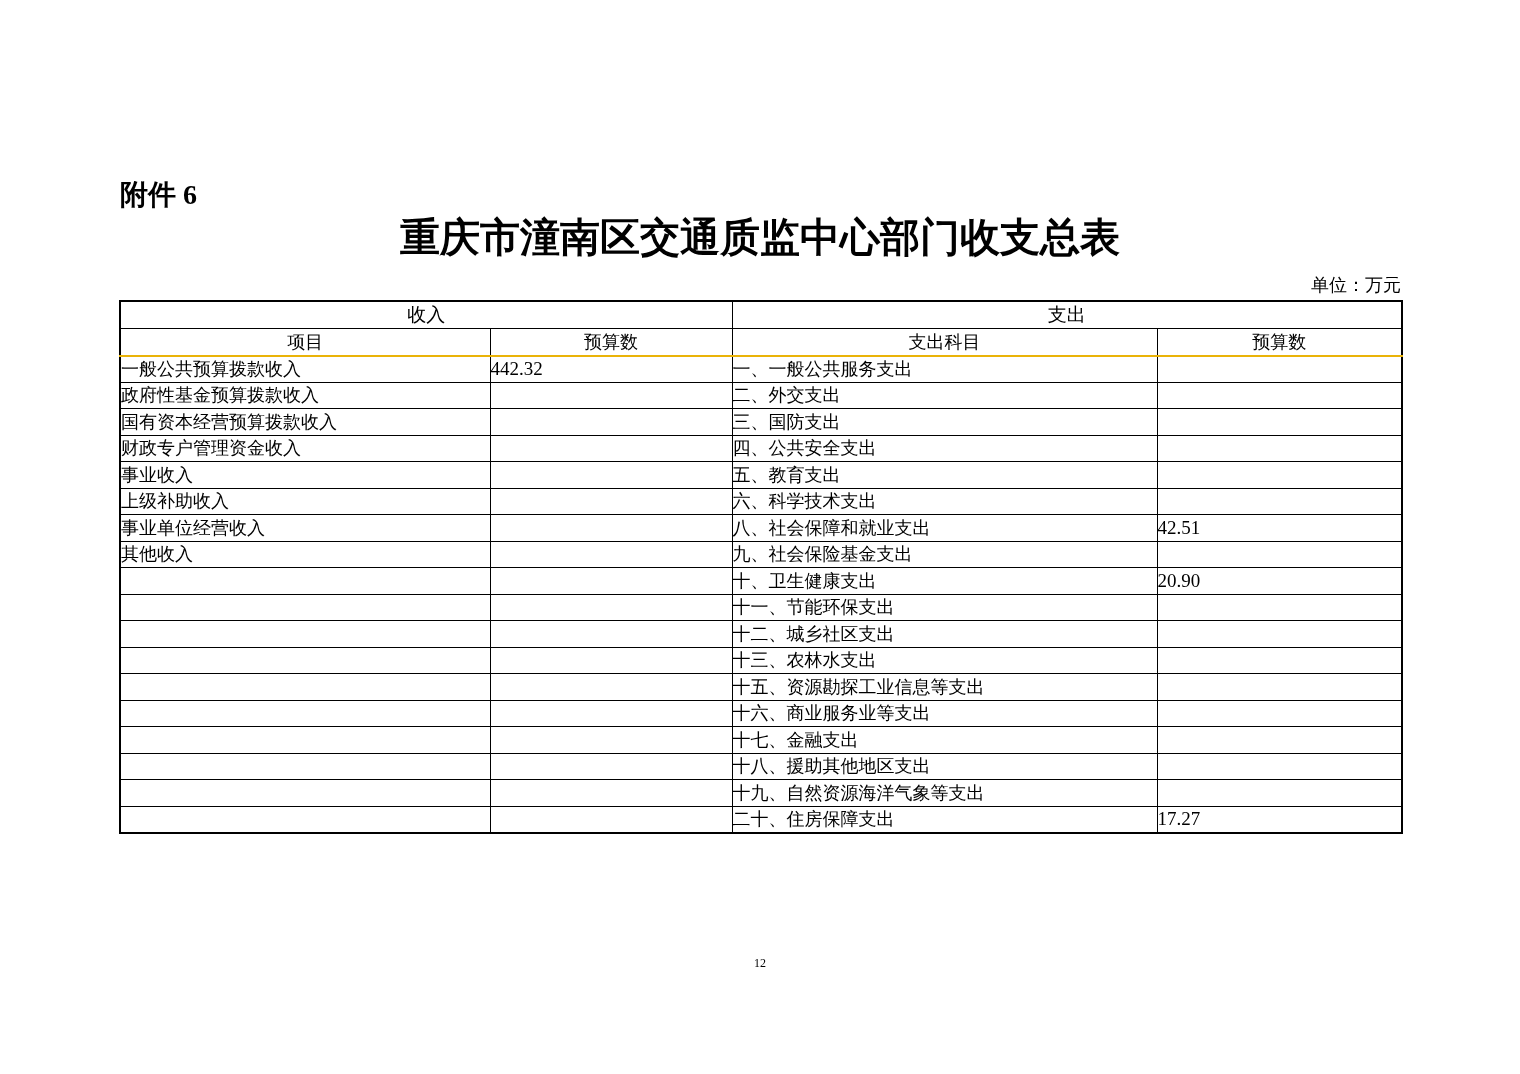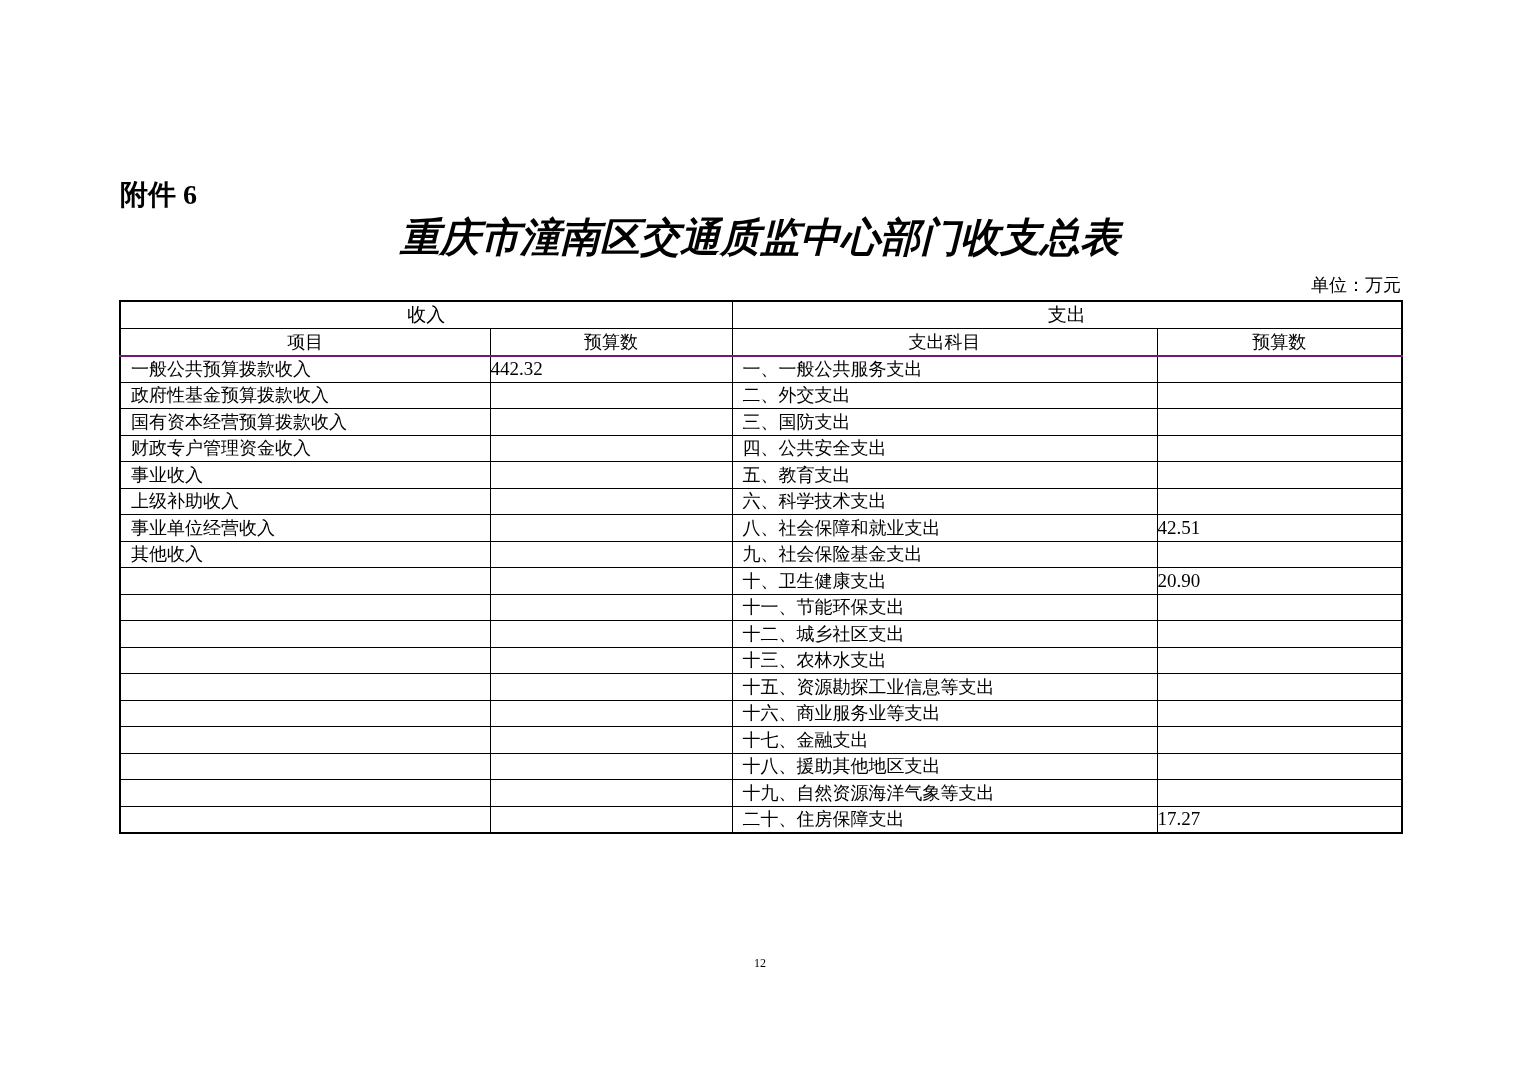--- a/index.html
+++ b/index.html
@@ -11,41 +11,41 @@
     color: #000000;
     overflow: hidden;
   }
   .attachment {
     position: absolute; left: 120px; top: 136px;
     font-size: 28px; font-weight: bold; margin-top: 40px;
   }
   .doc-title {
     position: absolute; left: 119px; top: 210px; width: 1282px;
     text-align: center; font-size: 40px; font-weight: bold;
-    letter-spacing: 0px; white-space: nowrap; font-style: italic;
+    letter-spacing: 0px; white-space: nowrap;
   }
   .unit-note {
     position: absolute; left: 119px; top: 273px; width: 1282px;
     text-align: right; font-size: 18px;
   }
   table.budget-table {
     position: absolute; left: 119px; top: 300px; width: 1282px;
     border-collapse: collapse; table-layout: fixed;
     border: 2px solid #000;
   }
   .budget-table th, .budget-table td {
     border: 1px solid #000;
     font-weight: normal;
     overflow: hidden; white-space: nowrap;
     vertical-align: middle;
   }
   tr.section-header th { height: 27px; font-size: 19px; text-align: center; margin-top: 43px; }
-  tr.col-header th { height: 27px; font-size: 18px; text-align: center; border-bottom: 2px solid #701a75; }
+  tr.col-header th { height: 27px; font-size: 18px; text-align: center; border-bottom: 2px solid #eab308; }
   .budget-table tbody td { height: 26.5px; font-size: 18px; }
-  .budget-table td.item { text-align: left; padding-left: 10px; }
+  .budget-table td.item { text-align: left; }
   .budget-table td.num  { text-align: left; padding-right: 8px; font-size: 19px; }
   .page-number {
     position: absolute; left: 119px; top: 956px; width: 1282px;
     text-align: center; font-size: 12px;
   }
 </style>
 </head>
 <body>
 
 <div class="attachment">附件 6</div>

